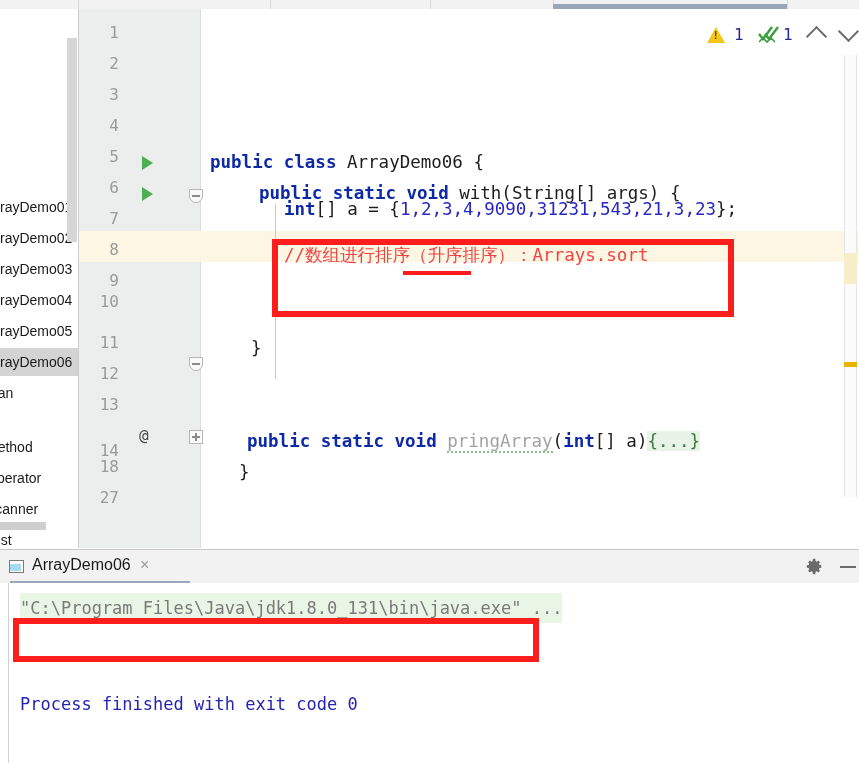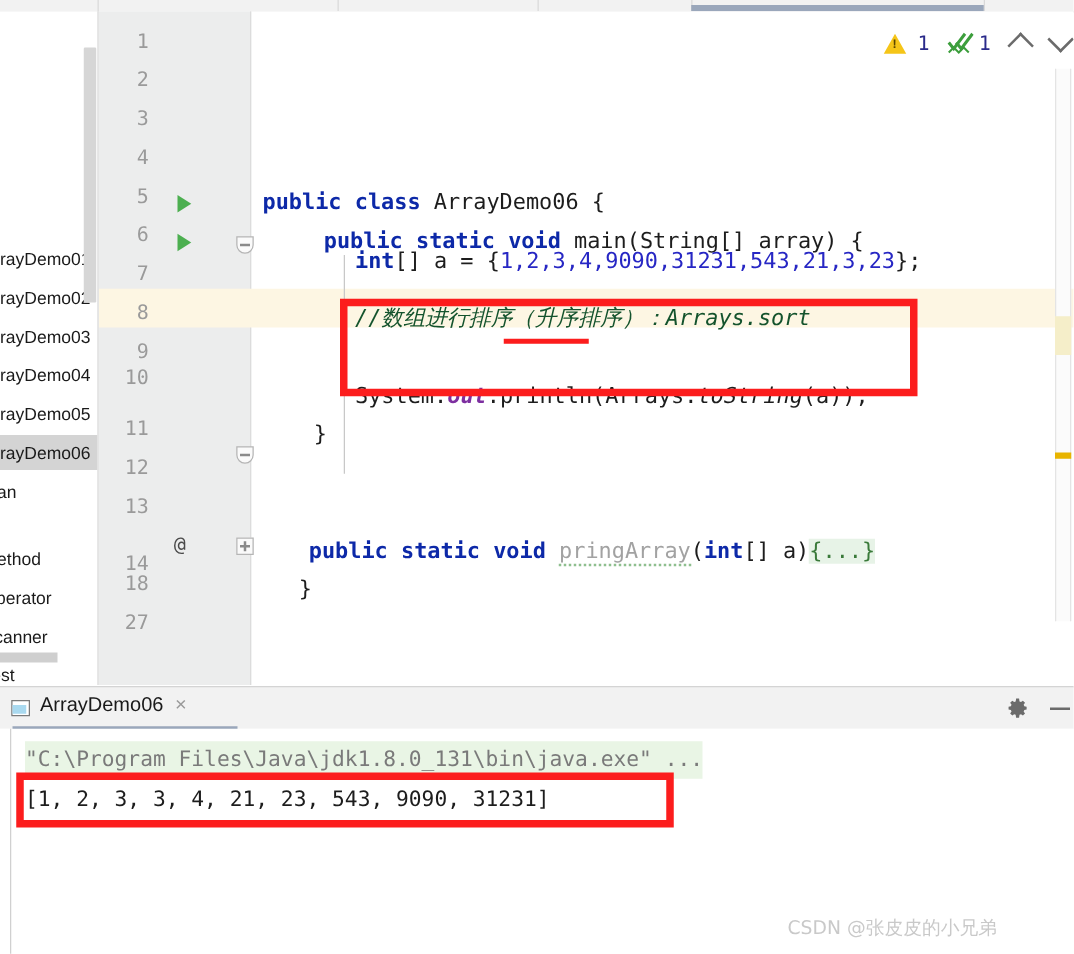--- a/index.html
+++ b/index.html
@@ -117,21 +117,21 @@
     font-family: "DejaVu Sans Mono", monospace;
     font-size: 17.5px;
     line-height: 31px;
     color: #1d1d1d;
   }
   .kw  { color: #0d29a8; font-weight: bold; }
   .num { color: #2727c4; }
   .plain { color: #1d1d1d; }
   .field { color: #7d2fa0; font-style: italic; font-weight: bold; }
   .mth { color: #1d1d1d; font-style: italic; }
-  .cmt { color: #14532d; font-style: italic; }
+  .cmt { color: #ef4444; }
   .greyed { color: #a2a2a2; }
   .fold-ph { background: #e7f3e7; color: #3a7a3a; }
   .squiggle {
     border-bottom: 2px dotted #8fbf8f;
   }
 
   
   #insp-strip {
     position: absolute; right: 0px; top: 10px; width: 170px; height: 34px;
   }
@@ -305,28 +305,27 @@
 
     <div id="fold-rail"></div>
     <div class="fold-marker tip" style="left:110px; top:180px"></div>
     <div class="fold-marker tip" style="left:110px; top:348px"></div>
     <div class="fold-marker plus" style="left:110px; top:421px"></div>
 
 
 
     <div class="code-line" style="top:138px"><span class="kw">public</span> <span class="kw">class</span><span class="plain"> ArrayDemo06 {</span></div>
 
-    <div class="code-line" style="top:169px; left:180px"><span class="kw">public</span> <span class="kw">static</span> <span class="kw">void</span><span class="plain"> main(String[] array) {</span></div>
+    <div class="code-line" style="top:169px; left:180px"><span class="kw">public</span> <span class="kw">static</span> <span class="kw">void</span><span class="plain"> with(String[] args) {</span></div>
 
     <div class="code-line" style="top:185px; left:205px"><span class="kw">int</span><span class="plain">[] a = {</span><span class="num">1,2,3,4,9090,31231,543,21,3,23</span><span class="plain">};</span></div>
 
     <div class="code-line" style="top:231px; left:205px"><span class="cmt">//数组进行排序（升序排序）：Arrays.sort</span></div>
 
 
-    <div class="code-line" style="top:293px; left:205px"><span class="plain">System.</span><span class="field">out</span><span class="plain">.println(Arrays.</span><span class="mth">toString</span><span class="plain">(a));</span></div>
 
     <div class="code-line" style="top:324px; left:172px"><span class="plain">}</span></div>
 
     <div class="code-line" style="top:417px; left:168px"><span class="kw">public</span> <span class="kw">static</span> <span class="kw">void</span> <span class="greyed squiggle">pringArray</span><span class="plain">(</span><span class="kw">int</span><span class="plain">[] a)</span><span class="fold-ph">{...}</span></div>
 
     <div class="code-line" style="top:448px; left:160px"><span class="plain">}</span></div>
 
     <div id="insp-strip">
       <div class="warn-tri" style="left:18px; top:8px"></div>
       <div class="isign" style="left:45px; top:6px">1</div>
@@ -361,20 +360,19 @@
       <svg id="gear-icon" viewBox="0 0 20 20">
         <path fill="#6b6b6b" d="M10 6.6a3.4 3.4 0 100 6.8 3.4 3.4 0 000-6.8zm0 5.1a1.7 1.7 0 110-3.4 1.7 1.7 0 010 3.4z"></path>
         <path fill="#6b6b6b" d="M18 11.4v-2.8l-2.2-.4a6 6 0 00-.6-1.4l1.3-1.8-2-2-1.8 1.3a6 6 0 00-1.4-.6L10.9 1H8.1l-.4 2.7a6 6 0 00-1.4.6L4.5 3l-2 2 1.3 1.8a6 6 0 00-.6 1.4L1 8.6v2.8l2.2.4c.14.5.34.96.6 1.4L2.5 15l2 2 1.8-1.3c.44.26.9.46 1.4.6l.4 2.7h2.8l.4-2.7c.5-.14.96-.34 1.4-.6l1.8 1.3 2-2-1.3-1.8c.26-.44.46-.9.6-1.4l2.2-.4z"></path>
       </svg>
       <div id="minimize-icon"></div>
     </div>
 
     <div id="console-body">
       <div id="console-left-rail"></div>
       <div class="console-line cl-cmd" style="top:10px">"C:\Program Files\Java\jdk1.8.0_131\bin\java.exe" ...</div>
-      <div class="console-line cl-out" style="top:42px">[1, 2, 3, 3, 4, 21, 23, 543, 9090, 31231]</div>
+      <div class="console-line cl-fin" style="top:106px">Process finished with exit code 0</div>
     </div>
 
     <div class="redbox" style="left:13px; top:68px; width:526px; height:44px"></div>
   </div>
 
-  <div id="watermark">CSDN @张皮皮的小兄弟</div>
 </div>
 
 </body></html>

